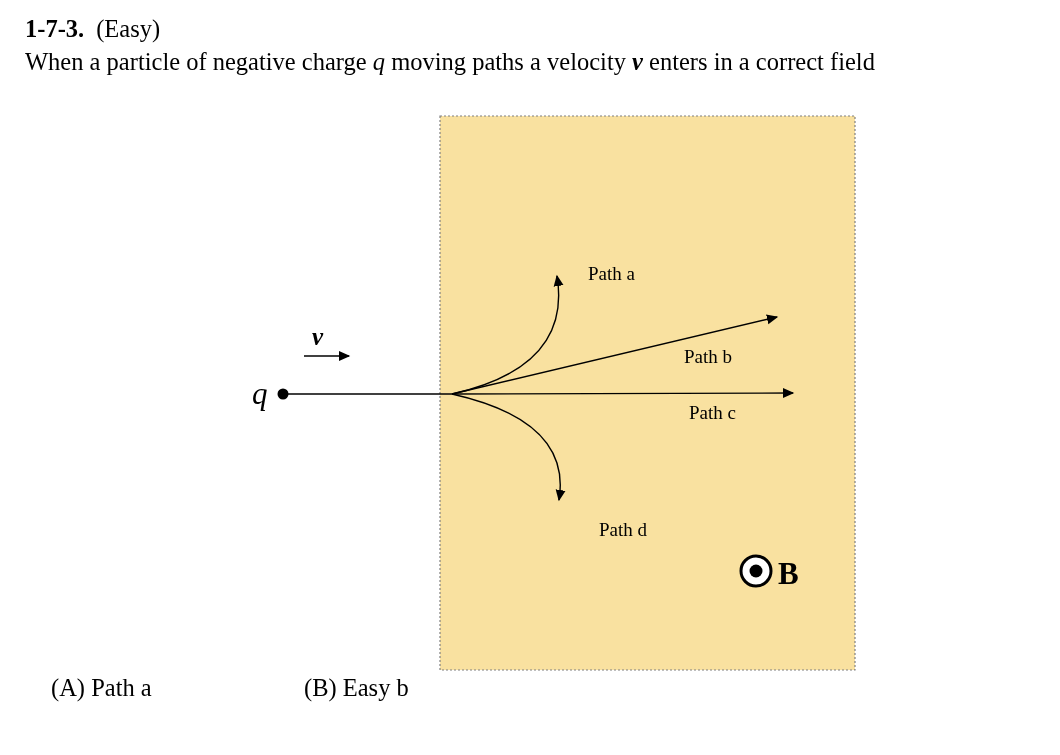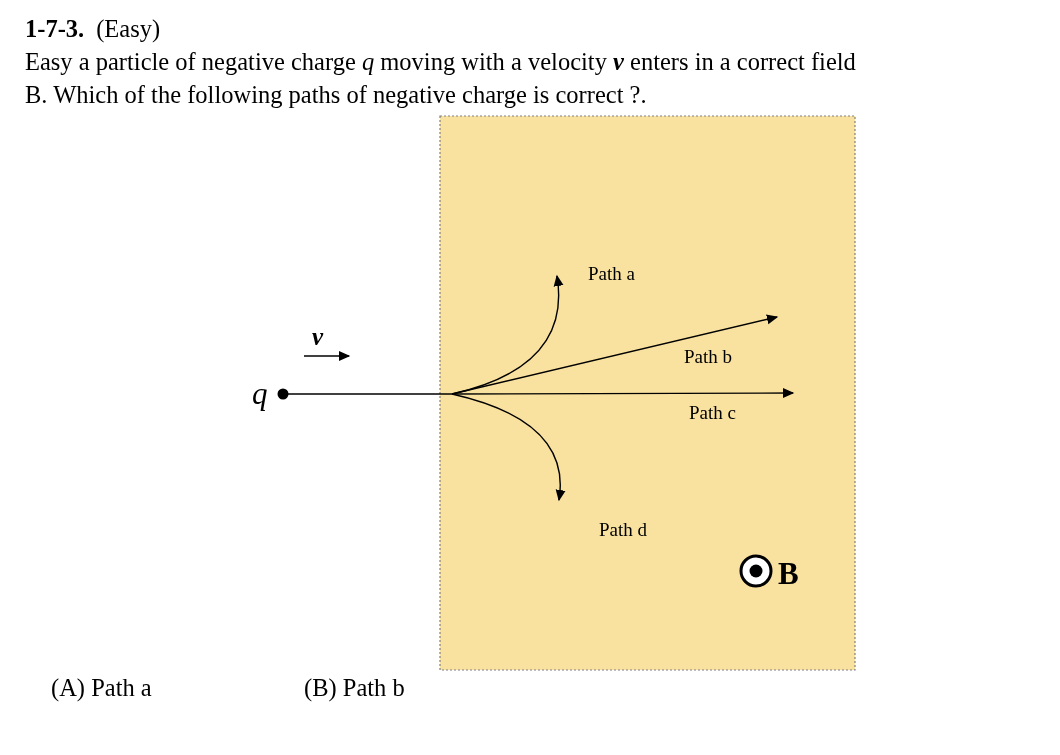--- a/index.html
+++ b/index.html
@@ -39,24 +39,21 @@
 </head>
 <body>
 
 <div class="page">
 
   <div class="question-block">
     <div>
       <span class="bold">1-7-3.</span><span class="gap">(Easy)</span>
     </div>
     <div>
-      <span>Easy a particle of negative charge </span><span class="ital">q</span><span> moving with a velocity </span><span class="boldital">v</span><span> enters in a correct field</span>
-    </div>
-    <div>
-      <span>B. Which of the following paths of negative charge is correct ?.</span>
+      <span>When a particle of negative charge </span><span class="ital">q</span><span> moving paths a velocity </span><span class="boldital">v</span><span> enters in a correct field</span>
     </div>
   </div>
 
   <svg class="diagram" width="1060" height="755" viewBox="0 0 1060 755">
     <defs>
       <marker id="arrowhead" viewBox="0 0 10 10" refX="8" refY="5" markerWidth="9" markerHeight="9" orient="auto">
         <path d="M 0 1 L 9 5 L 0 9 z" fill="#000"></path>
       </marker>
     </defs>
 
@@ -78,17 +75,17 @@
     <text class="t-path" x="689" y="419">Path c</text>
     <text class="t-path" x="599" y="536">Path d</text>
 
     <circle cx="756" cy="571" r="15" fill="#ffffff" stroke="#000" stroke-width="3"></circle>
     <circle cx="756" cy="571" r="6.5" fill="#000"></circle>
     <text class="t-field" x="778" y="584">B</text>
   </svg>
 
   <div class="options">
     <div class="opt-row">
-      <span class="opt">(A) Path a</span><span class="opt">(B) Path b</span>
+      <span class="opt">(A) Path a</span><span class="opt">(B) Easy b</span>
     </div>
   </div>
 
 </div>
 
 </body></html>

